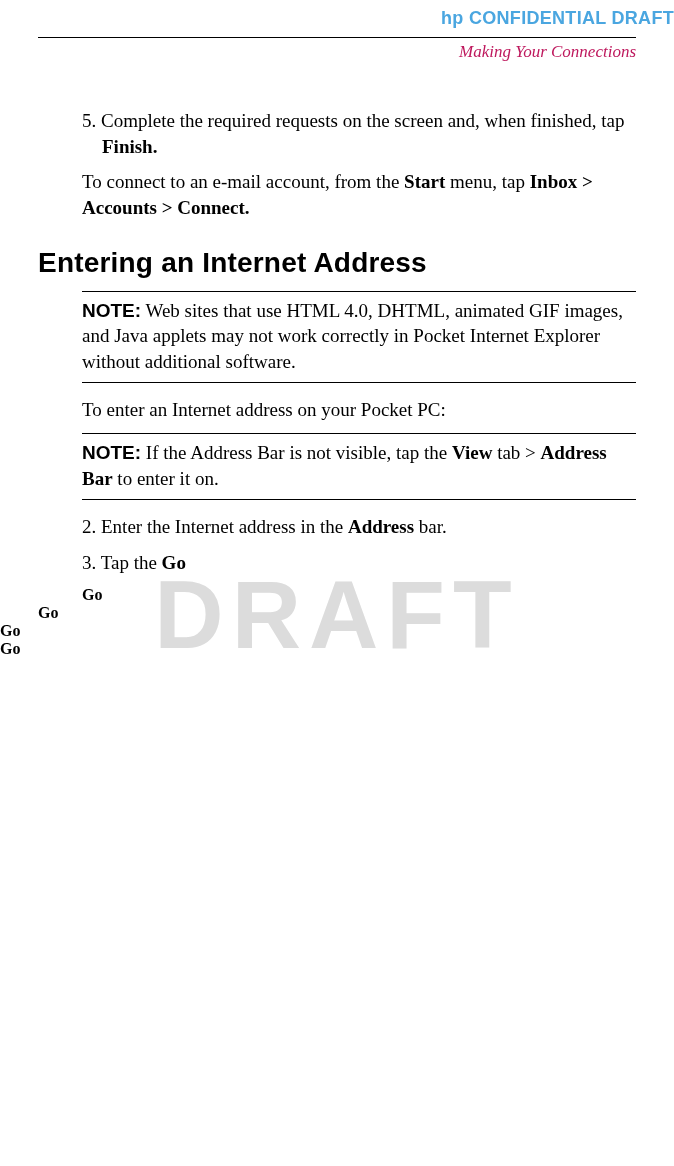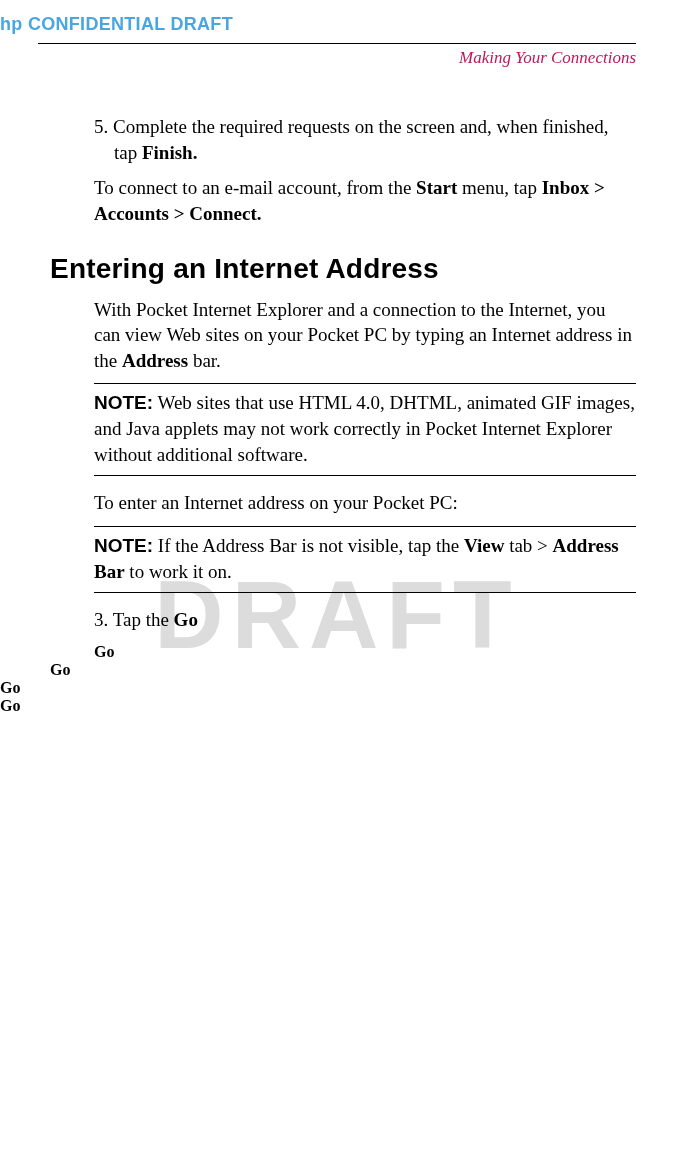--- a/index.html
+++ b/index.html
@@ -37,42 +37,42 @@
 .content {
   position: relative;
   z-index: 1;
 }
 
 .top-banner {
   font-family: Arial, Helvetica, sans-serif;
   font-weight: 700;
   color: #4aa6e0;
   font-size: 18px;
-  text-align: left;
-  padding-top: 14px;
+  text-align: right;
+  padding-top: 8px;
   letter-spacing: 0.3px;
 }
 
 .header-line {
   margin: 8px 38px 0 38px;
   border-top: 1px solid #000;
   padding-top: 4px;
 }
 
 .header-title {
   font-style: italic;
   font-family: Georgia, 'Times New Roman', serif;
   font-size: 17px;
   text-align: right;
   margin-right: 0;
   color: #be185d;
 }
 
 .body-area {
-  padding: 40px 38px 0 50px;
+  padding: 40px 38px 0 38px;
 }
 
 ol.numbered {
   list-style: none;
   margin-left: 44px;
   margin-top: 6px;
 }
 ol.numbered li {
   font-size: 19px;
   line-height: 1.35;
@@ -139,30 +139,31 @@
           <span>Complete the required requests on the screen and, when finished, tap </span><b>Finish.</b>
         </li>
       </ol>
 
       <p class="body">
         <span>To connect to an e-mail account, from the </span><b>Start</b><span> menu, tap </span><b>Inbox &gt; Accounts &gt; Connect.</b>
       </p>
 
       <h1 class="section">Entering an Internet Address</h1>
 
-      <p class="body">
-        <span>With Pocket Internet Explorer and a connection to the Internet, you can view Web sites on your Pocket PC by typing an Internet address in the </span><b>Address</b><span> bar.</span>
-      </p>
 
       <div class="note-block">
         <span class="note-label">NOTE:</span><span> Web sites that use HTML 4.0, DHTML, animated GIF images, and Java applets may not work correctly in Pocket Internet Explorer without additional software.</span>
       </div>
 
       <p class="body">To enter an Internet address on your Pocket PC:</p>
 
 
       <div class="note-block">
-        <span class="note-label">NOTE:</span><span> If the Address Bar is not visible, tap the </span><b>View</b><span> tab &gt; </span><b>Address Bar</b><span> to work it on.</span>
+        <span class="note-label">NOTE:</span><span> If the Address Bar is not visible, tap the </span><b>View</b><span> tab &gt; </span><b>Address Bar</b><span> to enter it on.</span>
       </div>
 
       <ol class="numbered">
         <li>
+          <span class="num">2.</span>
+          <span>Enter the Internet address in the </span><b>Address</b><span> bar.</span>
+        </li>
+        <li>
           <span class="num">3.</span>
           <span>Tap the </span><b>Go</b></li><b>Go</b></ol><b>Go</b></div><b>Go</b></div><b>Go</b></div>
 </body></html>

